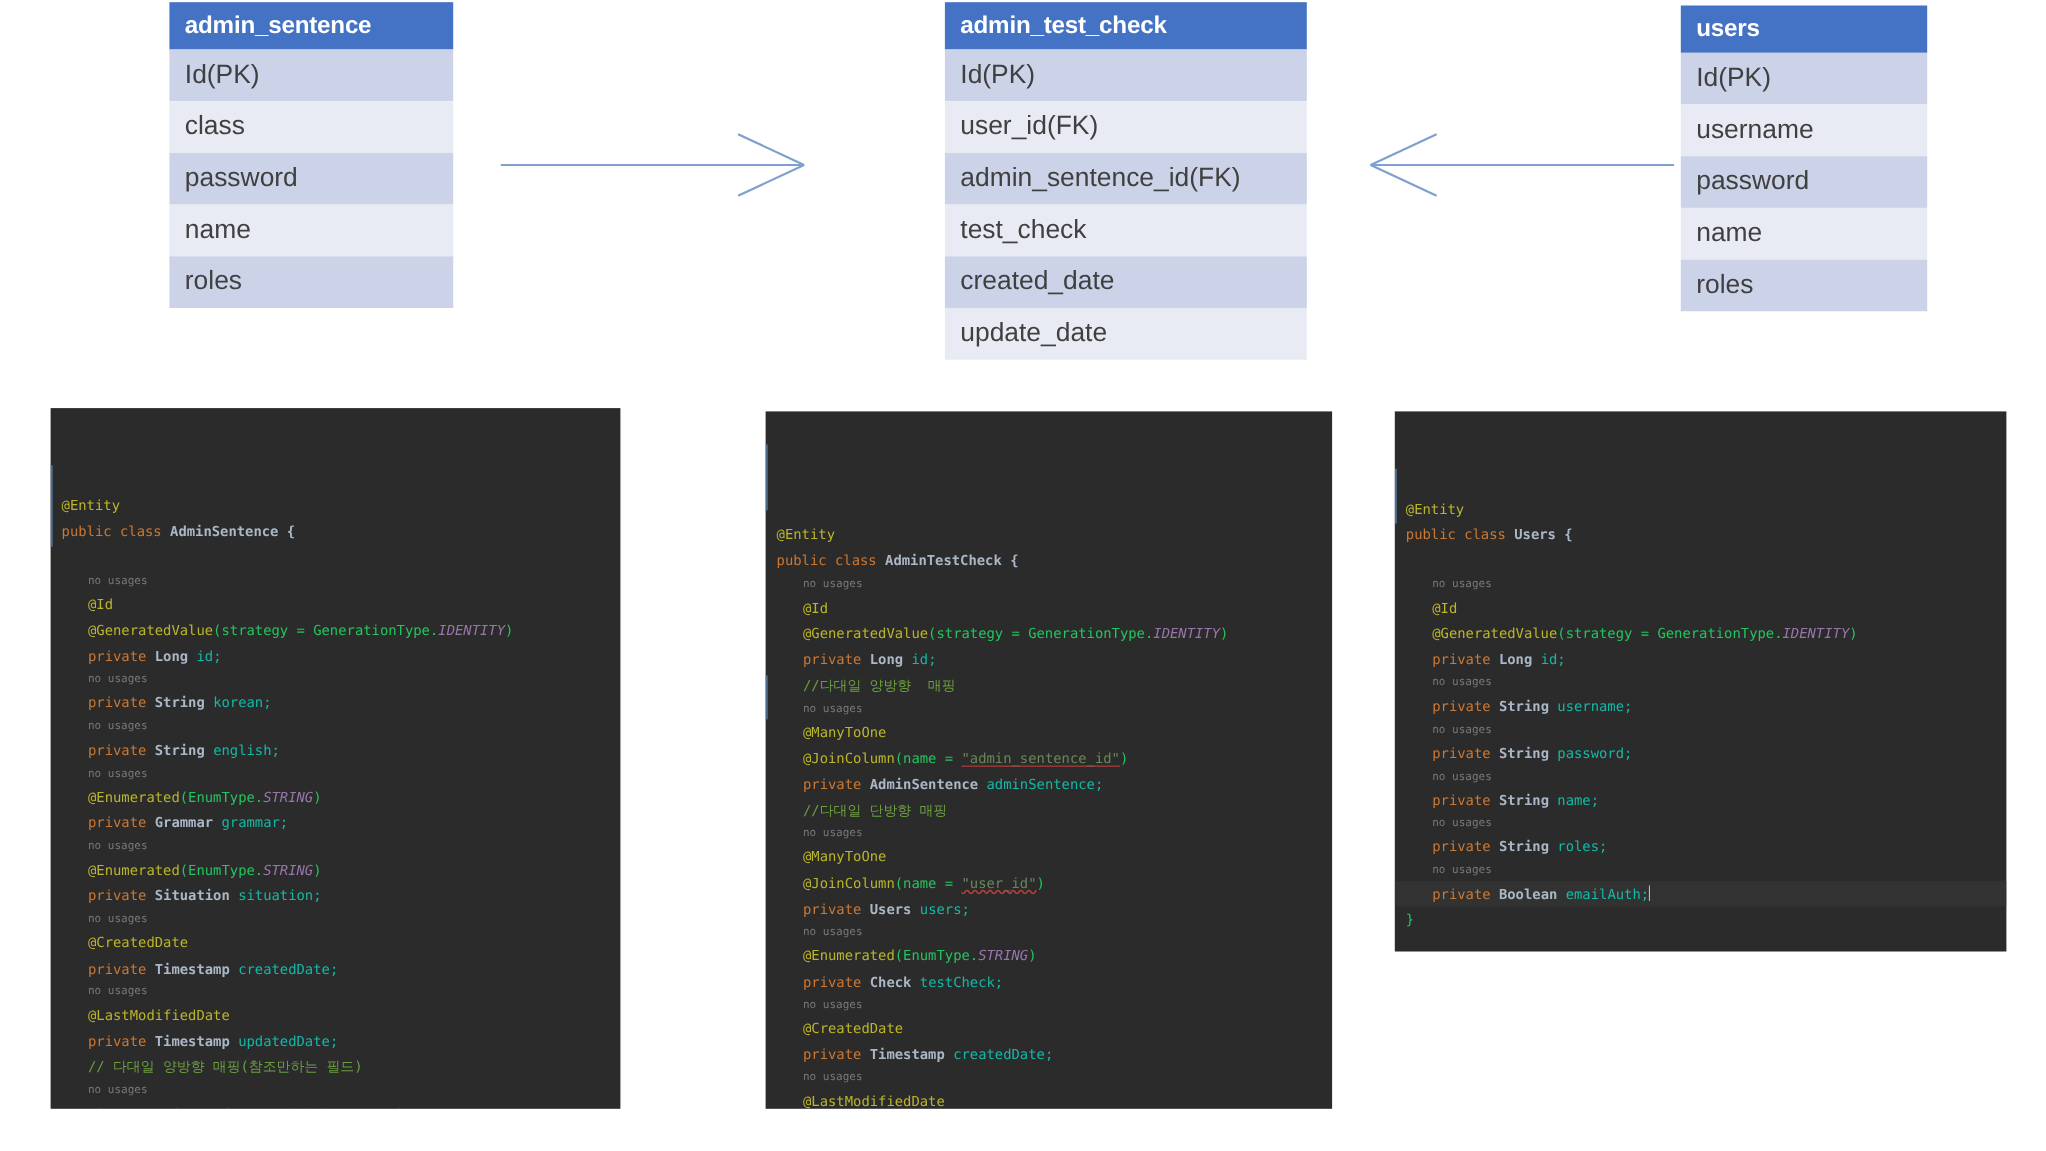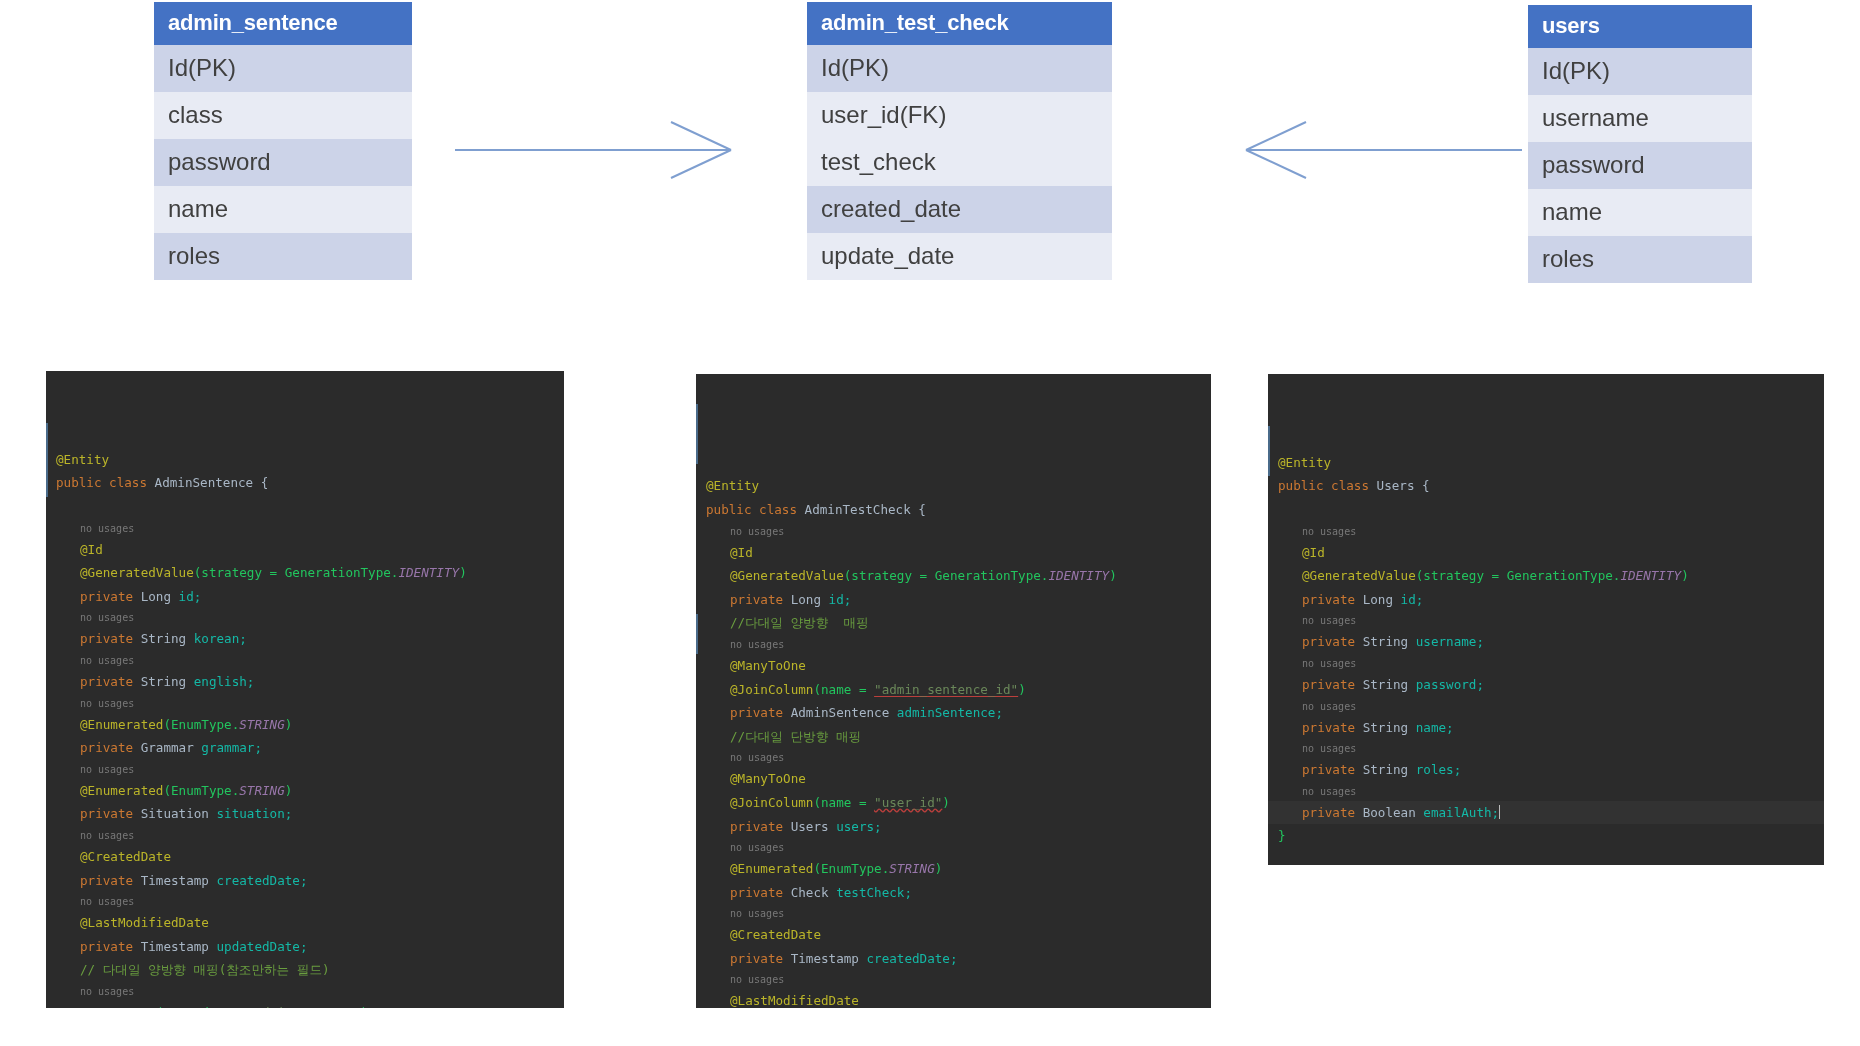--- a/index.html
+++ b/index.html
@@ -35,21 +35,21 @@
     font-size: 24px;
     line-height: 1;
     padding: 11px 14px 12px 14px;
     white-space: nowrap;
   }
   .er-row.odd  { background: #ccd3e8; }
   .er-row.even { background: #e8ebf4; }
 
   
   #tbl-admin-sentence { left: 154px; top: 2px;  width: 258px; }
-  #tbl-admin-test     { left: 807px; top: 2px;  width: 305px; }
+  #tbl-admin-test     { left: 859px; top: 2px;  width: 329px; }
   #tbl-users          { left: 1528px; top: 5px; width: 224px; }
 
   
   .connector { position: absolute; }
 
   
   .code-block {
     position: absolute;
     background: #2b2b2b;
     font-family: "DejaVu Sans Mono", "Liberation Mono", monospace;
@@ -75,21 +75,21 @@
   .gutter-mark {
     position: absolute;
     left: 0;
     width: 2px;
     background: #4a6b8a;
   }
 
   
   .t-anno    { color: #bbb529; }
   .t-kw      { color: #cc7832; }
-  .t-type    { color: #a9b7c6; }
+  .t-type    { color: #a9b7c6; font-weight: bold; }
   .t-plain   { color: #22c55e; }
   .t-field   { color: #14b8a6; }
   .t-static  { color: #9876aa; font-style: italic; text-align: right; }
   .t-string  { color: #6a8759; }
   .t-cmt-green { color: #6a9e3f; }
   .t-underline-str {
     color: #6a8759;
     text-decoration: underline;
     text-decoration-color: #bc3f3c;
     text-decoration-style: solid;
@@ -122,20 +122,21 @@
       <div class="er-row even">name</div>
       <div class="er-row odd">roles</div>
     </div>
 </div>
 
 <div class="er-table" id="tbl-admin-test">
   <div class="er-header">admin_test_check</div>
   <div>
       <div class="er-row odd">Id(PK)</div>
       <div class="er-row even">user_id(FK)</div>
+      <div class="er-row odd">admin_sentence_id(FK)</div>
       <div class="er-row even">test_check</div>
       <div class="er-row odd">created_date</div>
       <div class="er-row even">update_date</div>
     </div>
 </div>
 
 <div class="er-table" id="tbl-users">
   <div class="er-header">users</div>
   <div>
       <div class="er-row odd">Id(PK)</div>

